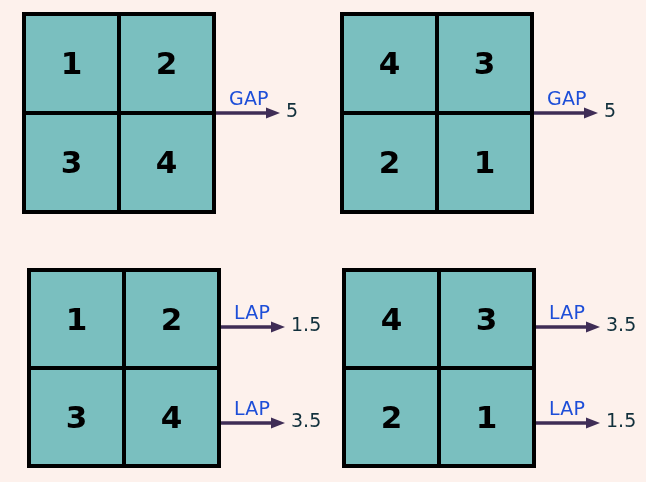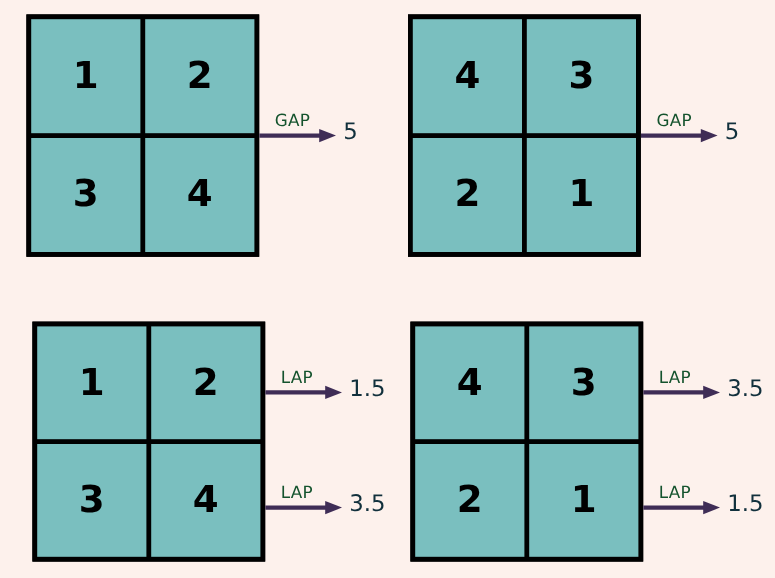--- a/index.html
+++ b/index.html
@@ -55,23 +55,23 @@
   
   .anno {
     position: absolute;
     height: 0;
   }
 
   .anno-label {
     position: absolute;
     left: 13px;
     bottom: 4px;
-    font-size: 14px;
+    font-size: 19px;
     font-weight: 500;
-    color: #14532d;
+    color: #1d4ed8;
     white-space: nowrap;
     letter-spacing: 0.2px;
   }
 
   .anno-arrow {
     position: absolute;
     left: 0;
     top: 0;
     display: block;
   }

